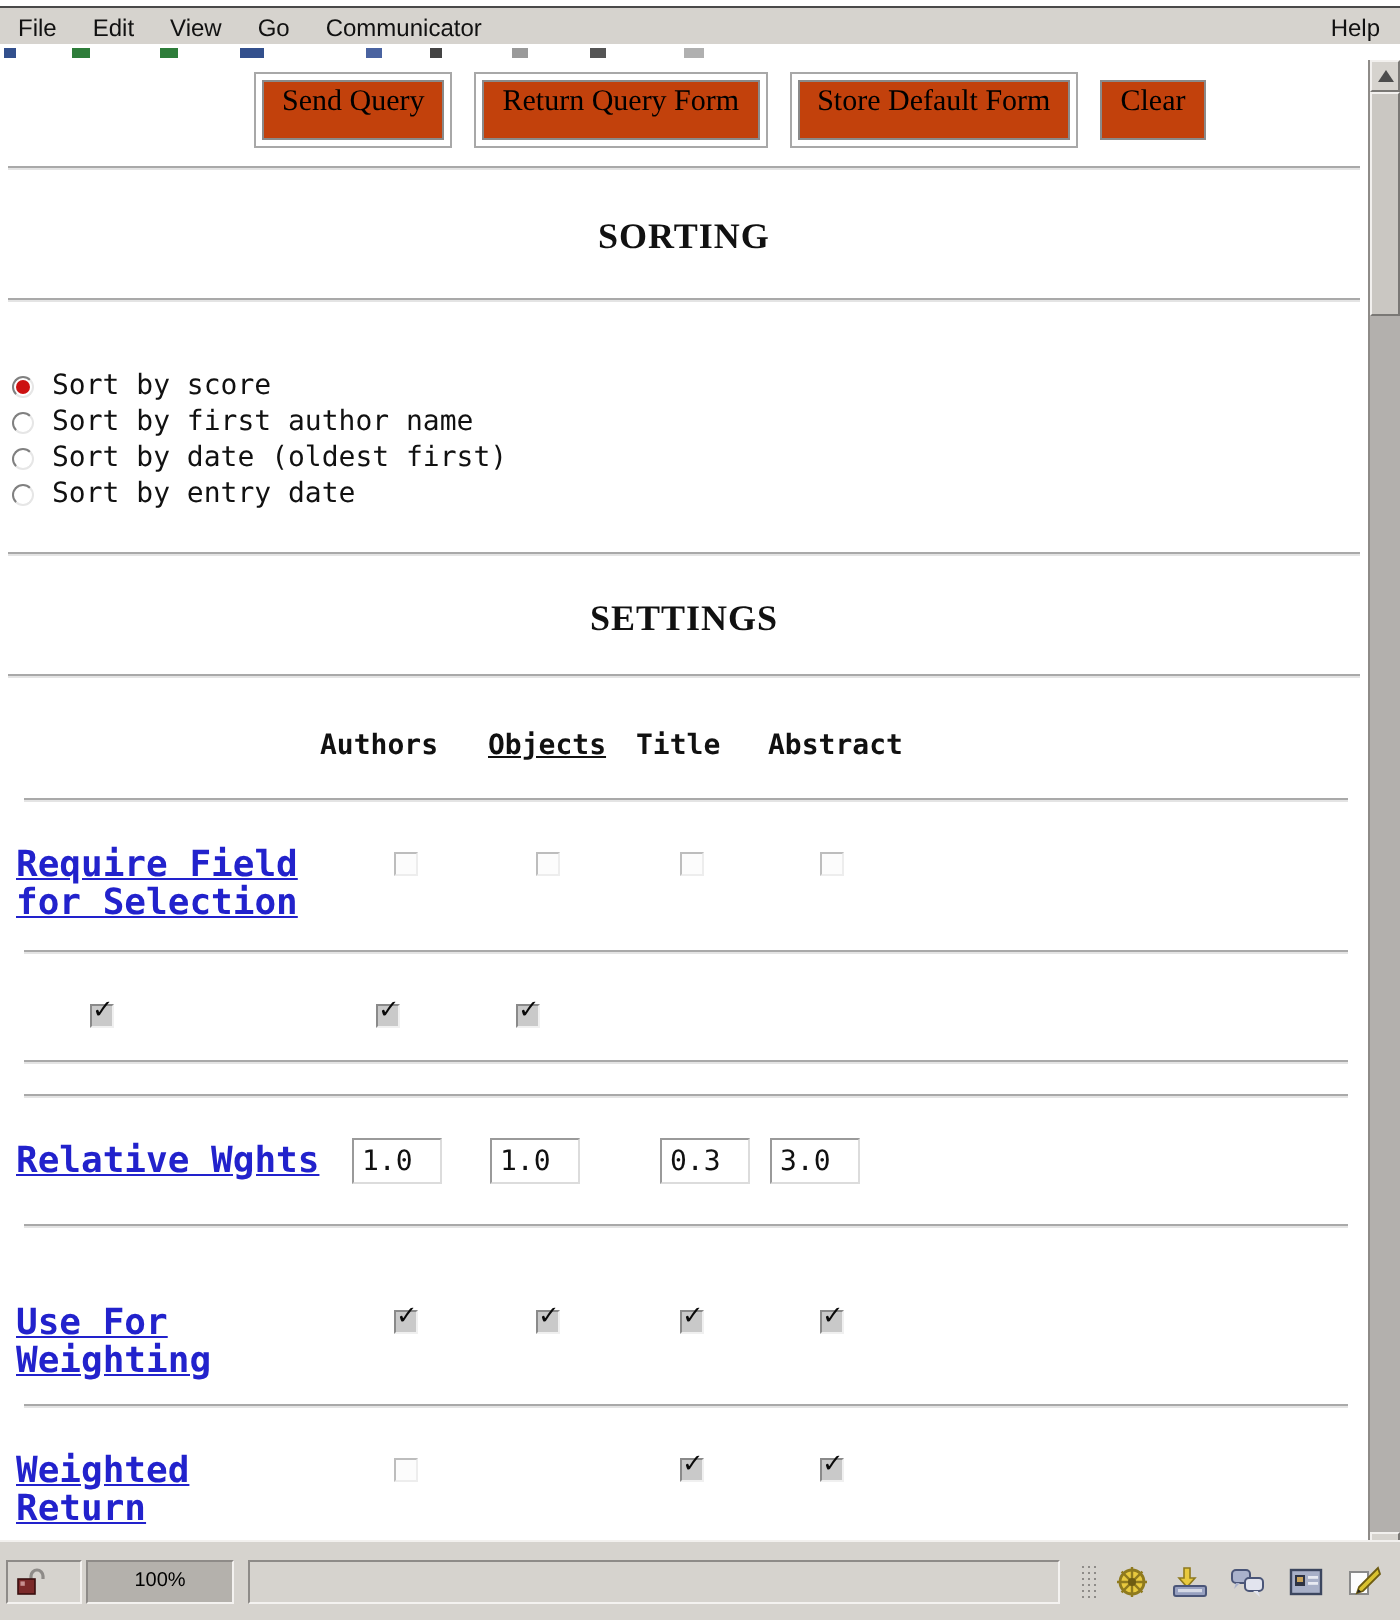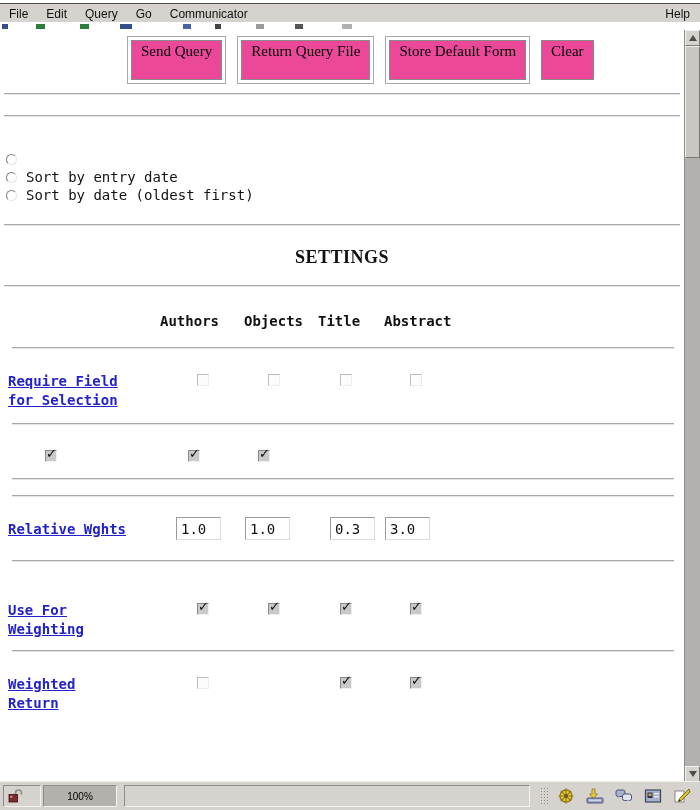--- a/index.html
+++ b/index.html
@@ -30,21 +30,21 @@
   .tri-down { width:0; height:0; border-left:4px solid transparent; border-right:4px solid transparent; border-top:6px solid #4c4c4c; }
   .sb-thumb { position:absolute; top:16px; left:0; width:15px; height:112px; background:#cac7c2;
     border:1px solid; border-color:#f2f0ee #7a7875 #7a7875 #f2f0ee; }
 
   
   .content { position:absolute; top:31px; left:0; width:684px; height:751px;
     background:#fff; overflow:hidden; }
 
   .btnrow { display:flex; align-items:center; gap:11px; margin:5px 0 0 127px; }
   .btn-frame { border:1px solid #a8a8a8; padding:3px; background:#fff; }
-  .btn { background:#ec4899; border:1px solid #8a8a8a; padding:2px 9px 19px;
+  .btn { background:#c2410c; border:1px solid #8a8a8a; padding:2px 9px 9px;
     font-family:"Liberation Serif",serif; font-size:15px; color:#000; white-space:nowrap; cursor:default; }
 
   .rule { height:2px; background:#a9a9a9; border-bottom:1px solid #e4e4e4; margin:0 4px; }
   .r1 { margin-top:9px; } .r2 { margin-top:20px; } .r3 { margin-top:20px; }
   .r4 { margin-top:17px; } .r5 { margin-top:16px; }
   .r-dbl-gap { margin-top:15px; }
 
   .heading { text-align:center; font-family:"Liberation Serif",serif; font-weight:bold;
     font-size:18px; letter-spacing:0.5px; color:#111; }
   .h-sorting { margin-top:23px; }
@@ -57,24 +57,24 @@
     border:1px solid; border-color:#808080 #e6e6e6 #e6e6e6 #808080; background:#fff;
     margin-right:9px; flex:none; }
   .state-selected::after { content:''; position:absolute; top:1px; left:1px; right:1px; bottom:1px;
     border-radius:50%; background:#cc1111; }
   .radiorow span.lbl { white-space:pre; }
 
   
   .sgrid { margin-left:8px; width:670px; }
   .srow { display:flex; align-items:flex-start; }
   .col-label { width:152px; flex:none; }
-  .col-a { width:84px; flex:none; } .col-o { width:74px; flex:none; }
+  .col-a { width:84px; flex:none; } .col-o { width:74px; flex:none;text-decoration:underline; }
   .col-t { width:66px; flex:none; } .col-ab { width:84px; flex:none; }
   .hdr { font-weight:bold; font-size:14px; color:#111; margin-top:26px; height:18px; }
-  .link { color:#2222cc; font-weight:bold; font-size:14px; line-height:18px;
+  .link { color:#2222cc; font-weight:bold; font-size:18px; line-height:18px;
     text-decoration:underline; display:inline-block; cursor:pointer; }
   .cb { width:12px; height:12px; display:inline-block; position:relative; margin-top:3px; }
   .cb-unchecked { border:1px solid; border-color:#bdbdbd #ededed #ededed #bdbdbd; background:#fcfcfc; }
   .cb-checked { border:1px solid; border-color:#8a8a8a #f0f0f0 #f0f0f0 #8a8a8a; background:#c9c9c9; }
   .cb-checked::after { content:'\2713'; position:absolute; top:-5px; left:0px;
     font:bold 13px "DejaVu Sans",sans-serif; color:#0a0a0a; }
   .cb-none { visibility:hidden; }
   .off-a { margin-left:37px; } .off-o { margin-left:24px; }
   .off-t { margin-left:22px; } .off-ab { margin-left:26px; }
   .wght { width:45px; height:23px; border:1px solid; border-color:#9a9a9a #dcdcdc #dcdcdc #9a9a9a;
@@ -82,41 +82,41 @@
     font-size:14px; padding:1px 0 0 4px; color:#111; }
   .in-a { margin-left:16px; } .in-o { margin-left:1px; }
   .in-t { margin-left:12px; } .in-ab { margin-left:1px; }
   .row-req { padding-top:22px; } .row-syn { padding-top:22px; }
   .row-wgt { padding-top:20px; align-items:center; padding-bottom:2px; }
   .row-use { padding-top:38px; } .row-sco { padding-top:22px; }
   .pb13 { padding-bottom:14px; } .pb11 { padding-bottom:12px; }
   .pb20 { padding-bottom:20px; } .pb12 { padding-bottom:12px; }
 
   
-  .statusbar { position:absolute; bottom:0; left:0; width:700px; height:29px;
+  .statusbar { position:absolute; bottom:0; left:0; width:700px; height:40px;
     background:#d6d3ce; border-top:1px solid #f2f0ee; display:flex; align-items:center;
     padding:0 3px; font-family:"Liberation Sans",sans-serif; }
   .sunken { border:1px solid; border-color:#8e8b88 #f4f2f0 #f4f2f0 #8e8b88; height:22px; }
   .lock-cell { width:38px; display:flex; align-items:center; justify-content:flex-start; padding-left:3px; }
   .progress-cell { width:74px; margin-left:2px; background:#b4b1ac; display:flex;
     align-items:center; justify-content:center; font-size:10px; color:#000; }
   .status-text-cell { flex:1; margin-left:7px; }
   .compbar { display:flex; align-items:center; gap:7px; margin-left:10px; margin-right:4px; }
   .grip { width:8px; height:18px;
     background-image:radial-gradient(#8e8b88 32%, transparent 34%);
     background-size:3px 3px; }
   .comp-icon { width:22px; height:20px; display:flex; align-items:center; justify-content:center; }
 </style>
 </head>
 <body>
 
 <div class="menubar">
   <span class="menu-item">File</span>
   <span class="menu-item">Edit</span>
-  <span class="menu-item">Query</span>
+  <span class="menu-item">View</span>
   <span class="menu-item">Go</span>
   <span class="menu-item">Communicator</span>
   <span class="menu-item menu-help">Help</span>
 </div>
 
 <div class="toolstrip">
   <div class="frag" style="left:2px;width:6px;background:#33508d"></div>
   <div class="frag" style="left:36px;width:9px;background:#2e7d3a"></div>
   <div class="frag" style="left:80px;width:9px;background:#2e7d3a"></div>
   <div class="frag" style="left:120px;width:12px;background:#33508d"></div>
@@ -124,41 +124,47 @@
   <div class="frag" style="left:215px;width:6px;background:#444"></div>
   <div class="frag" style="left:256px;width:8px;background:#9a9a9a"></div>
   <div class="frag" style="left:295px;width:8px;background:#555"></div>
   <div class="frag" style="left:342px;width:10px;background:#b0b0b0"></div>
 </div>
 
 <div class="content">
 
   <div class="btnrow">
     <span class="btn-frame"><button class="btn">Send Query</button></span>
-    <span class="btn-frame"><button class="btn">Return Query File</button></span>
+    <span class="btn-frame"><button class="btn">Return Query Form</button></span>
     <span class="btn-frame"><button class="btn">Store Default Form</button></span>
     <button class="btn">Clear</button>
   </div>
 
   <div class="rule r1"></div>
 
+  <div class="heading h-sorting">SORTING</div>
 
   <div class="rule r2"></div>
 
   <div class="radiolist">
     <div class="radiorow">
+      <span class="radio state-selected"></span>
+      <span class="lbl">Sort by score</span>
+    </div>
+    <div class="radiorow">
       <span class="radio state-unselected"></span>
+      <span class="lbl">Sort by first author name</span>
+    </div>
+    <div class="radiorow">
+      <span class="radio state-unselected"></span>
+      <span class="lbl">Sort by date (oldest first)</span>
     </div>
     <div class="radiorow">
       <span class="radio state-unselected"></span>
       <span class="lbl">Sort by entry date</span>
-    </div>
-    <div class="radiorow">
-      <span class="radio state-unselected"></span>
-      <span class="lbl">Sort by date (oldest first)</span>
     </div>
   </div>
 
   <div class="rule r3"></div>
 
   <div class="heading h-settings">SETTINGS</div>
 
   <div class="rule r4"></div>
 
   <div class="sgrid">

